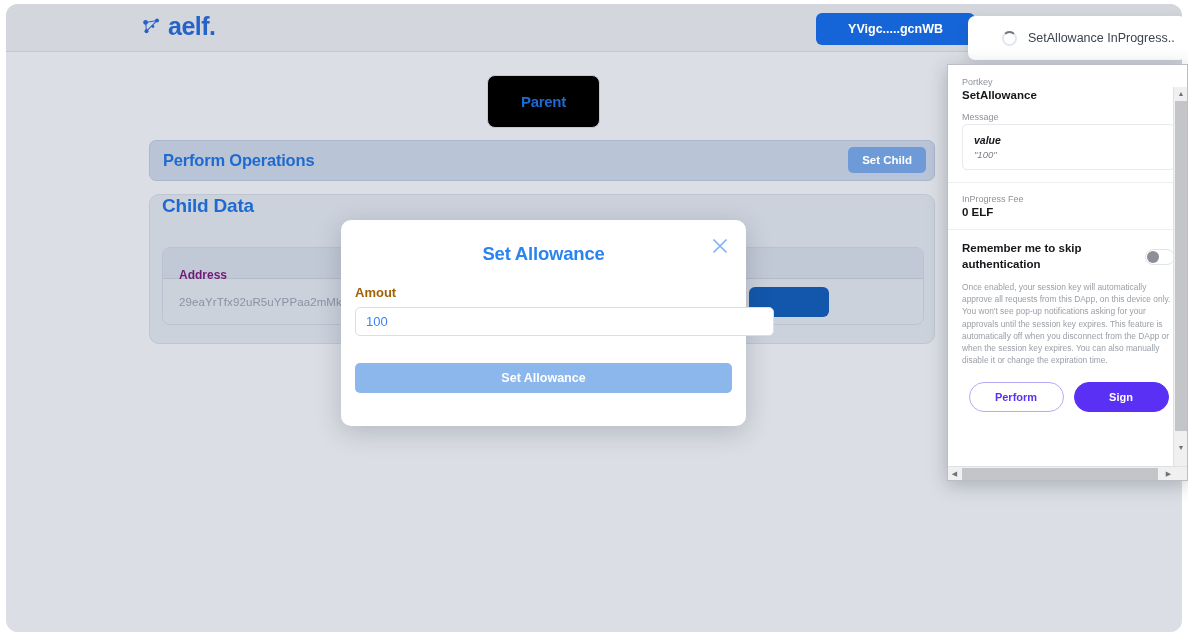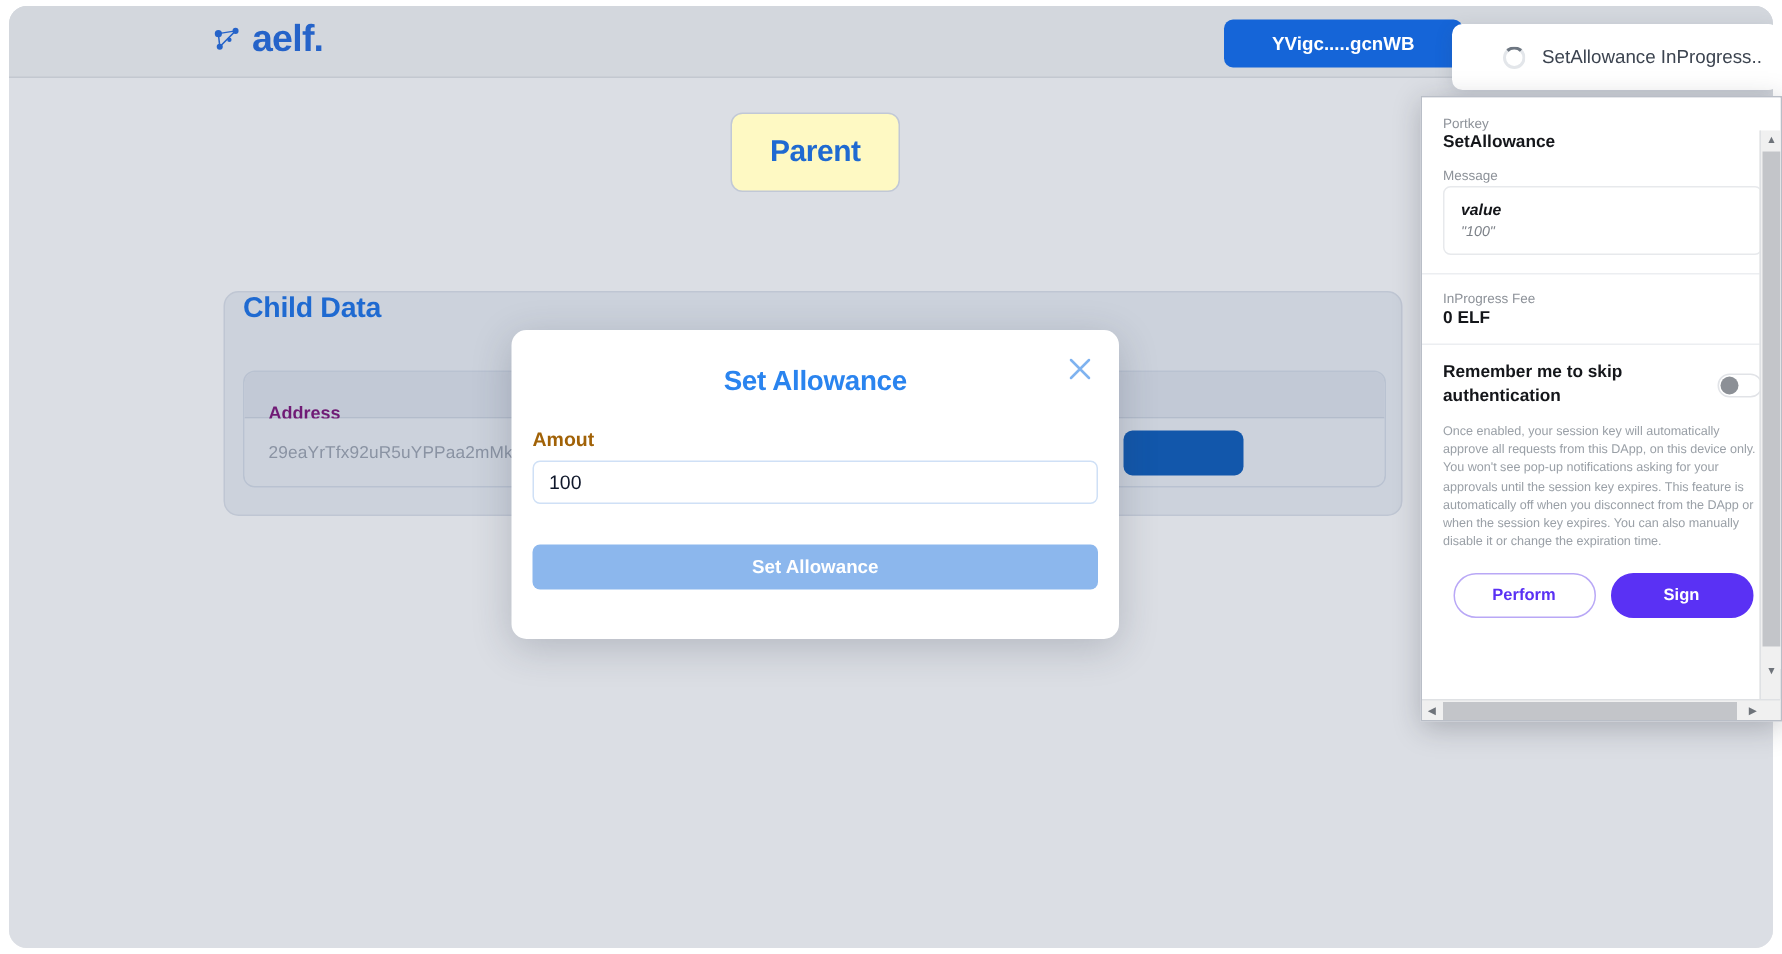--- a/index.html
+++ b/index.html
@@ -54,25 +54,25 @@
 
   
   .content-dim {
     position: absolute; left: 0; top: 48px;
     width: 100%; height: calc(100% - 48px);
     background: rgba(225,228,233,0.55);
   }
   .parent-badge {
     position: absolute; left: 481px; top: 71px;
     width: 113px; height: 53px;
-    background: #fef9c3;
+    background: #000000;
     border: 1px solid #c1c8d6;
     border-radius: 8px;
     display: flex; align-items: center; justify-content: center;
-    color: #1f6ad1; font-size: 20px; font-weight: 700;
+    color: #1f6ad1; font-size: 15px; font-weight: 700;
     letter-spacing: -0.3px;
   }
   .ops-bar {
     position: absolute; left: 143px; top: 136px;
     width: 786px; height: 41px;
     background: #b9c4d6;
     border: 1px solid #abb7cc;
     border-radius: 7px;
     display: flex; align-items: center;
   }
@@ -159,27 +159,27 @@
     width: 22px; height: 22px;
     background: none; border: none; padding: 0;
     cursor: pointer; line-height: 0;
   }
   .field-label {
     position: absolute; left: 14px; top: 65px;
     color: #a16207; font-size: 13px; font-weight: 600;
   }
   .amount-input {
     position: absolute; left: 14px; top: 87px;
-    width: 377px; height: 29px;
+    width: 419px; height: 29px;
     border: 1px solid #cfe0f6;
     border-radius: 5px;
     background: #ffffff;
     padding: 0 10px;
     font-family: "Liberation Sans", sans-serif;
-    font-size: 13px; color: #0f172a;
+    font-size: 13px; color: #3b82f6;
     outline: none;
   }
   .submit-btn {
     position: absolute; left: 14px; top: 143px;
     width: 377px; height: 30px;
     background: #8cb7ed;
     border: none; border-radius: 5px;
     color: #ffffff; font-size: 12.5px; font-weight: 700;
     cursor: pointer;
   }
@@ -390,20 +390,24 @@
         </span>
         <span class="brand-text">aelf.</span>
       </div>
       <button class="wallet-btn">YVigc.....gcnWB</button>
     </div>
 
     <div class="content-dim"></div>
 
     <div class="parent-badge">Parent</div>
 
+    <div class="ops-bar">
+      <span class="ops-title">Perform Operations</span>
+      <button class="set-child-btn">Set Child</button>
+    </div>
 
     <div class="child-card">
       <div class="child-title">Child Data</div>
       <div class="child-table">
         <div class="table-head">
           <div class="th">Address</div>
         </div>
         <div class="table-row">
           <div class="td-address">29eaYrTfx92uR5uYPPaa2mMkBHnS</div>
           <button class="row-action-btn"></button>

